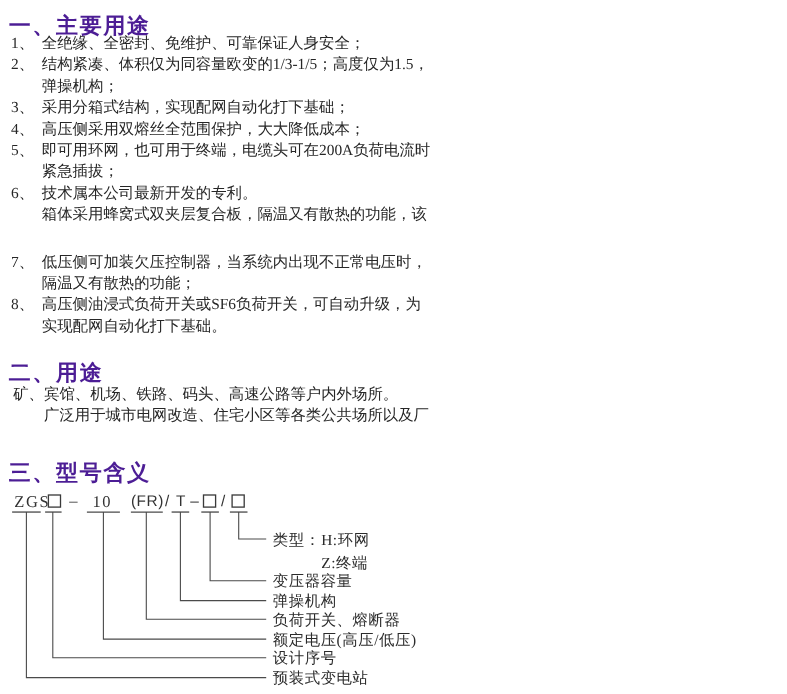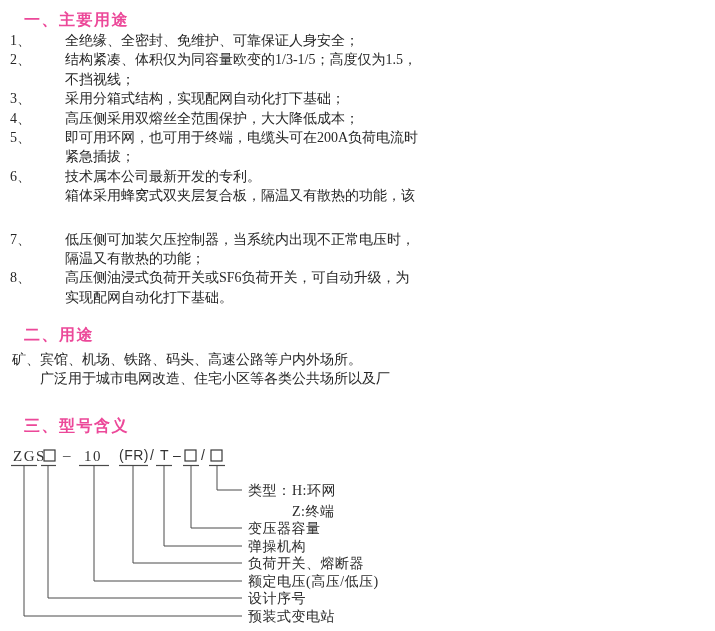--- a/index.html
+++ b/index.html
@@ -5,36 +5,36 @@
   html,body { margin:0; padding:0; background:#ffffff; }
   .page {
     position:relative;
     width:715px; height:631px;
     background:#ffffff;
     font-family:"Liberation Serif","DejaVu Serif",serif;
     color:#262626;
     overflow:hidden;
   }
   .sec-title {
-    position:absolute; left:24px; margin:0;
+    position:absolute; left:8px; margin:0;
     font-family:"Liberation Sans","DejaVu Sans",sans-serif;
-    font-size:16px; font-weight:700; color:#ec4899;
+    font-size:20px; font-weight:700; color:#4c1d95;
     letter-spacing:1.5px; white-space:nowrap;
   }
   .list {
     position:absolute; left:10px; top:31px; width:420px;
     font-size:14px;
   }
   .item { display:flex; align-items:flex-start; }
   .item.gap { margin-top:24px; }
   .item .num {
     flex:0 0 28px; width:28px;
     height:19.4px; line-height:19.4px;
   }
-  .item .lines { flex:1;margin-left:27px; }
+  .item .lines { flex:1; }
   .item .lines .line {
     height:19.4px; line-height:19.4px; white-space:nowrap;
   }
   .para { position:absolute; left:12px; top:350px; font-size:14px; }
   .para .pline { height:19px; line-height:19px; white-space:nowrap; }
   .para .pline.indent { padding-left:28px; }
   .diagram { position:absolute; left:0; top:437px; }
   .diagram text {
     font-family:"Liberation Serif","DejaVu Serif",serif;
     font-size:14px; fill:#2b2b2b; letter-spacing:0.5px;
@@ -61,21 +61,21 @@
     <div class="item">
       <span class="num">1、</span>
       <div class="lines">
           <div class="line">全绝缘、全密封、免维护、可靠保证人身安全；</div>
         </div>
     </div>
     <div class="item">
       <span class="num">2、</span>
       <div class="lines">
         <div class="line">结构紧凑、体积仅为同容量欧变的1/3-1/5；高度仅为1.5，</div>
-        <div class="line">不挡视线；</div>
+        <div class="line">弹操机构；</div>
       </div>
     </div>
     <div class="item">
       <span class="num">3、</span>
       <div class="lines">
           <div class="line">采用分箱式结构，实现配网自动化打下基础；</div>
         </div>
     </div>
     <div class="item">
       <span class="num">4、</span>

